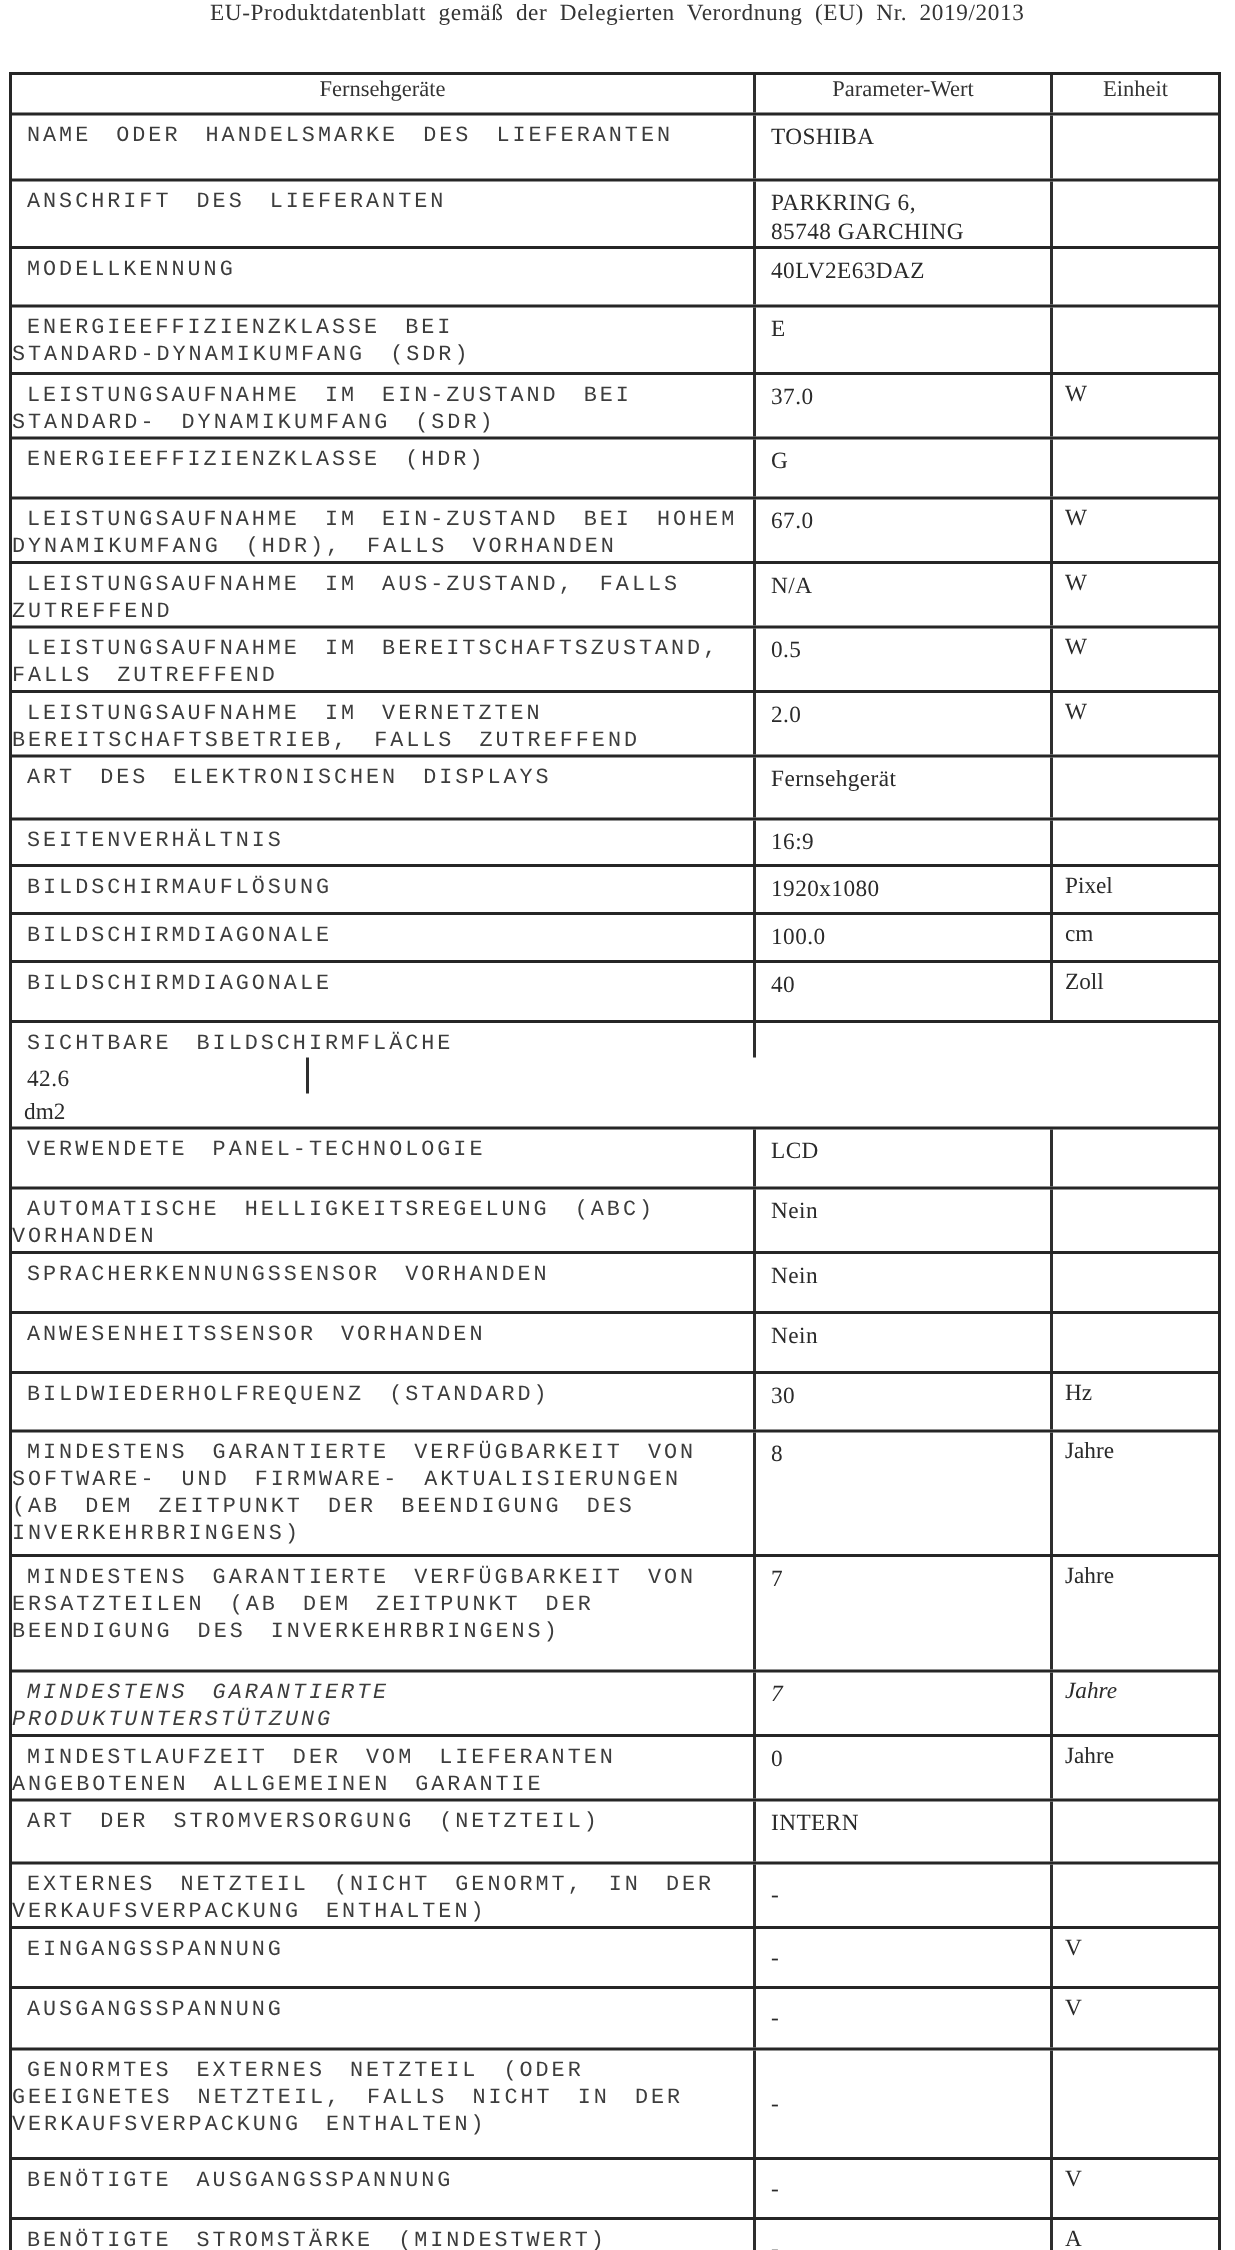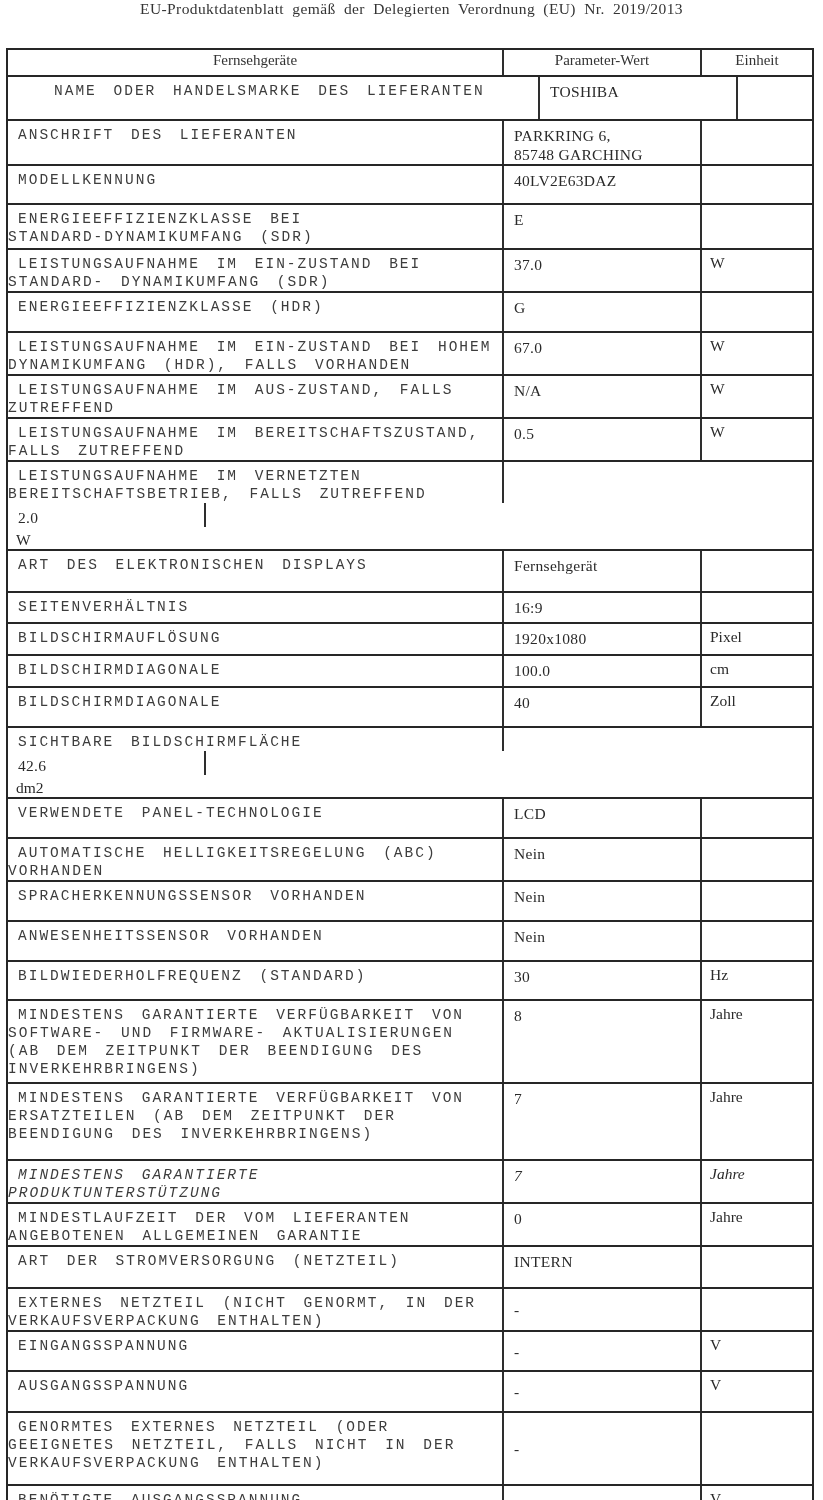--- a/index.html
+++ b/index.html
@@ -67,30 +67,30 @@
     align-items: center;
     padding-top: 0;
   }
   .unit {
     font-family: "Liberation Serif", serif;
     font-size: 15.5px;
     color: #2a2a2a;
     padding: 4px 2px 0 8px;
   }
   
-  .tbody .tr:nth-child(1)  { min-height: 44px; padding-left: 36px; }
+  .tbody .tr:nth-child(1)  { min-height: 44px; }
   .tbody .tr:nth-child(2)  { min-height: 40px; }
   .tbody .tr:nth-child(3)  { min-height: 39px; }
   .tbody .tr:nth-child(4)  { min-height: 45px; }
   .tbody .tr:nth-child(5)  { min-height: 40px; }
   .tbody .tr:nth-child(6)  { min-height: 40px; }
   .tbody .tr:nth-child(7)  { min-height: 40px; }
   .tbody .tr:nth-child(8)  { min-height: 40px; }
   .tbody .tr:nth-child(9)  { min-height: 40px; }
-  .tbody .tr:nth-child(10) { min-height: 42px; flex-direction: column; }
+  .tbody .tr:nth-child(10) { min-height: 42px; }
   .tbody .tr:nth-child(11) { min-height: 42px; }
   .tbody .tr:nth-child(12) { min-height: 31px; }
   .tbody .tr:nth-child(13) { min-height: 32px; }
   .tbody .tr:nth-child(14) { min-height: 32px; }
   .tbody .tr:nth-child(15) { min-height: 40px; }
   .tbody .tr:nth-child(16) { min-height: 43px; flex-direction: column; }
   .tbody .tr:nth-child(17) { min-height: 40px; }
   .tbody .tr:nth-child(18) { min-height: 41px; }
   .tbody .tr:nth-child(19) { min-height: 40px; }
   .tbody .tr:nth-child(20) { min-height: 40px; }

